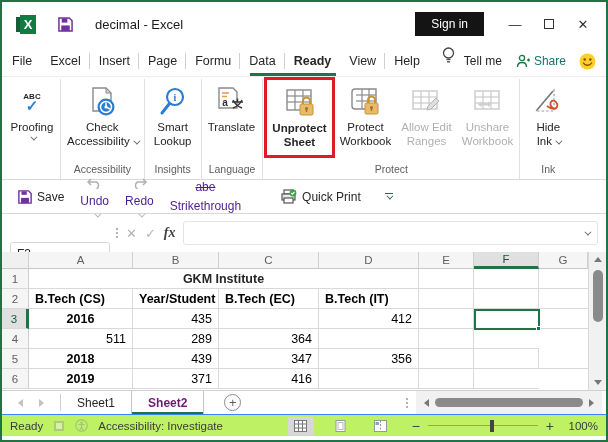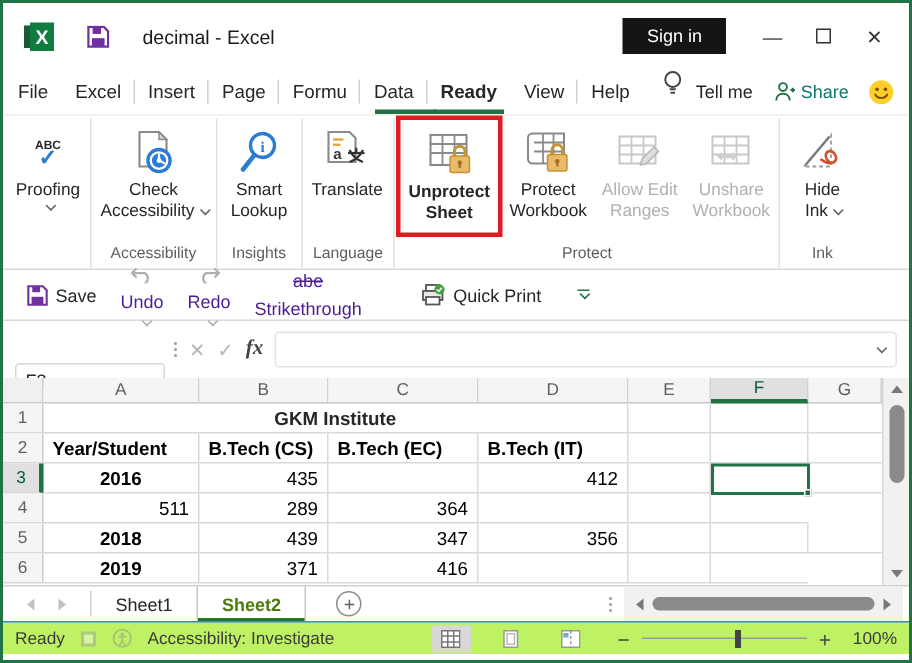--- a/index.html
+++ b/index.html
@@ -90,21 +90,21 @@
   .tri-right { width:0; height:0; border-top:4px solid transparent; border-bottom:4px solid transparent; border-left:5px solid #787878; }
   .vthumb { width:10px; height:52px; background:#8a8a8a; border-radius:5px; margin-top:3px; }
   .vscroll .spacer { flex:1; }
 
   
   .tabbar { height:24px; border-top:1px solid #d0d0d0; display:flex; align-items:stretch; flex:none; background:#fff; }
   .navarrs { display:flex; align-items:center; gap:16px; padding:0 16px; }
   .navarrs .tri-left, .navarrs .tri-right { opacity:.45; }
   .tb-sep { width:1px; background:#d0d0d0; margin:3px 0; }
   .stab { display:flex; align-items:center; padding:0 16px; font-size:12px; color:#262626; position:relative; }
-  .stab.active { font-weight:bold; color:#4d7c0f; border-left:1px solid #c6c6c6; border-right:1px solid #c6c6c6; }
+  .stab.active { font-weight:bold; color:#701a75; border-left:1px solid #c6c6c6; border-right:1px solid #c6c6c6; }
   .stab.active:after { content:""; position:absolute; left:0; right:0; bottom:0; height:2.5px; background:#217346; }
   .addsheet { width:17px; height:17px; border:1px solid #8a8a8a; border-radius:50%; color:#5f5f5f; font-size:13px; line-height:15px; text-align:center; align-self:center; margin-left:20px; }
   .hscrollzone { margin-left:auto; display:flex; align-items:center; gap:8px; padding-right:4px; }
   .htrack { display:flex; align-items:center; gap:6px; background:#f1f1f1; height:100%; padding:0 8px; }
   .hthumb { width:148px; height:9px; background:#8a8a8a; border-radius:5px; }
 
   
   .statusbar { height:22px; background:#bef264; border-top:1px solid #3b82f6; display:flex; align-items:center; padding:0 8px; gap:10px; font-size:11.5px; color:#3b3b3b; flex:none; }
   .sb-ic { opacity:.45; display:flex; align-items:center; }
   .viewbtns { margin-left:auto; display:flex; align-items:center; gap:14px; }
@@ -441,22 +441,22 @@
       </div>
       <div class="srow">
         <div class="rowhdr">1</div>
         <div class="merged">GKM Institute</div>
         <div class="cell"></div>
           <div class="cell"></div>
           <div class="cell" style="border-right:none"></div>
       </div>
       <div class="srow">
         <div class="rowhdr">2</div>
+        <div class="cell bold">B.Tech (CS)</div>
         <div class="cell bold">Year/Student</div>
-        <div class="cell bold">B.Tech (CS)</div>
         <div class="cell bold">B.Tech (EC)</div>
         <div class="cell bold">B.Tech (IT)</div>
         <div class="cell"></div>
           <div class="cell"></div>
           <div class="cell" style="border-right:none"></div>
       </div>
       <div class="srow">
         <div class="rowhdr selrow">3</div>
         <div class="cell bold ctr">2016</div>
         <div class="cell num">435</div>

